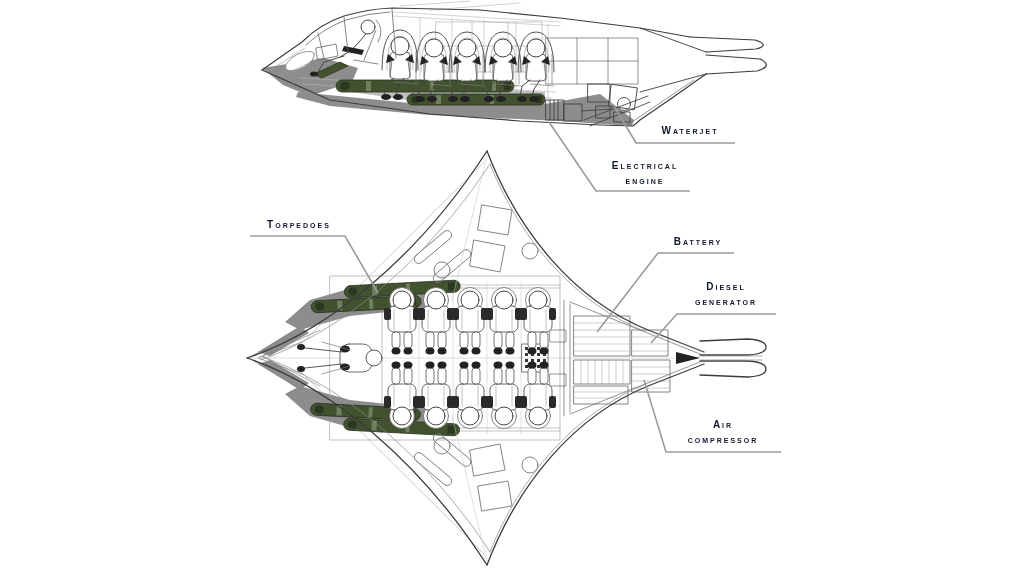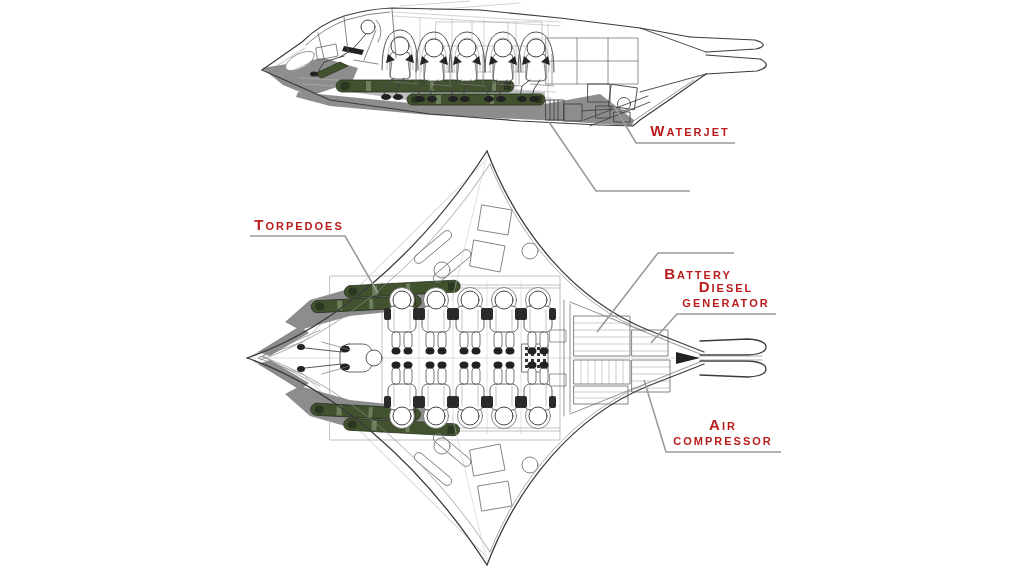--- a/index.html
+++ b/index.html
@@ -1,20 +1,20 @@
 <!DOCTYPE html>
 <html><head>
 <meta charset="utf-8">
 <style>
   html,body{margin:0;padding:0;background:#ffffff;}
   .stage{position:relative;width:1024px;height:575px;background:#ffffff;overflow:hidden;
          font-family:"Liberation Sans",sans-serif;}
   .stage svg{position:absolute;left:0;top:0;}
-  .label{position:absolute;font-weight:700;font-size:15px;line-height:15px;
-         font-variant:small-caps;letter-spacing:2px;color:#b91c1c;text-align:center;
+  .label{position:absolute;font-weight:700;font-size:10px;line-height:15px;
+         font-variant:small-caps;letter-spacing:2px;color:#0f172a;text-align:center;
          white-space:nowrap;}
   .label div{text-align:center;}
 </style>
 </head>
 <body>
 
 <div class="stage">
 
 <svg width="1024" height="575" viewBox="0 0 1024 575">
   <defs>
@@ -292,24 +292,28 @@
     <polyline points="690,191 596,191 549,122"></polyline>
     <polyline points="250,236 345,236 378,293"></polyline>
     <polyline points="734,253 658,253 597,332"></polyline>
     <polyline points="776,314 677,314 651,343"></polyline>
     <polyline points="781,452 666,452 644,380"></polyline>
   </g>
 </svg>
 
 <div class="label" style="left:638px;top:123px;width:104px;">Waterjet</div>
 
+<div class="label" style="left:592px;top:158px;width:106px;">
+  <div>Electrical</div>
+  <div>engine</div>
+</div>
 
 <div class="label" style="left:250px;top:217px;width:98px;text-align:center;">Torpedoes</div>
 
-<div class="label" style="left:656px;top:234px;width:84px;margin-top:32px;">Battery</div>
+<div class="label" style="left:656px;top:234px;width:84px;">Battery</div>
 
 <div class="label" style="left:662px;top:417px;width:122px;">
   <div>Air</div>
   <div>compressor</div>
 </div>
 
 <div class="label" style="left:674px;top:279px;width:104px;">
   <div>Diesel</div>
   <div>generator</div>
 </div>

